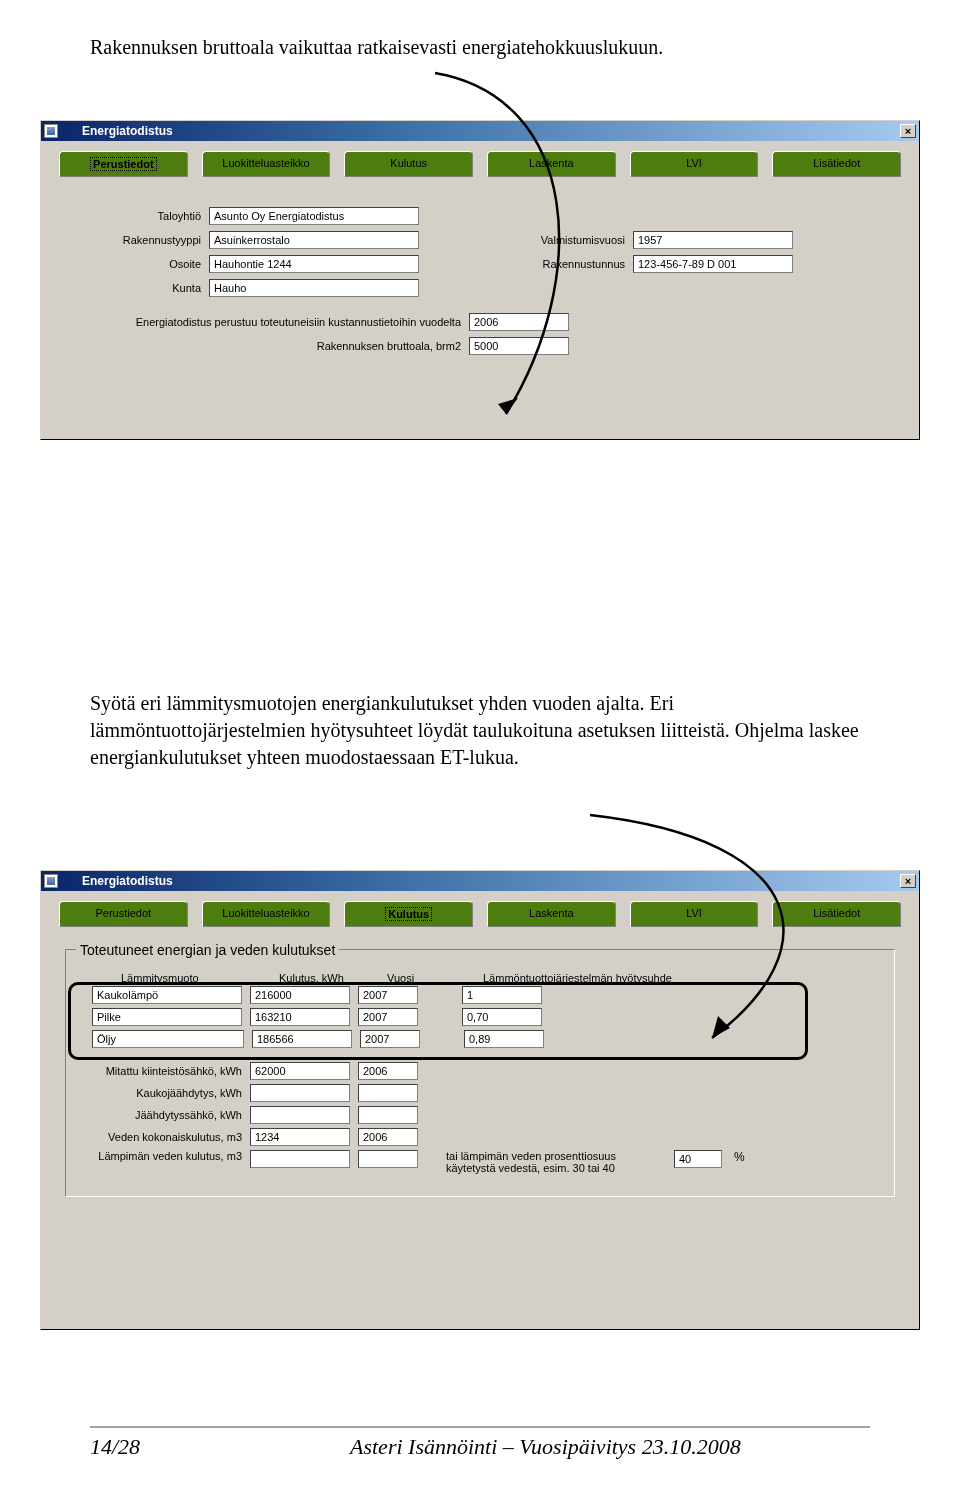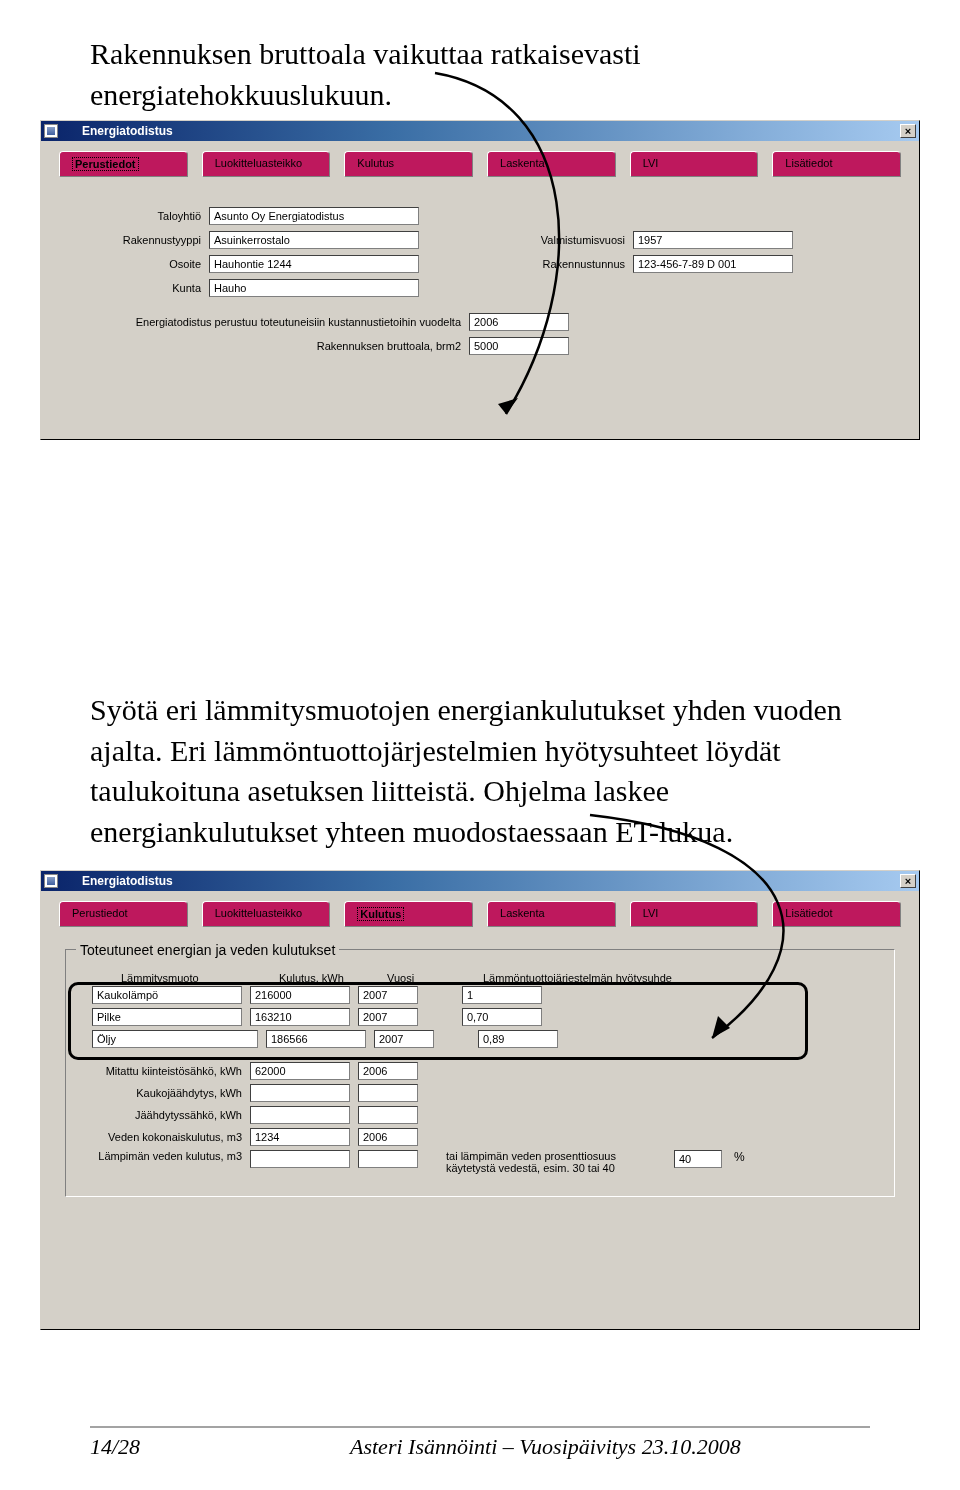--- a/index.html
+++ b/index.html
@@ -5,21 +5,21 @@
   * { box-sizing: border-box; }
   html, body { margin: 0; padding: 0; }
   body {
     width: 960px;
     height: 1490px;
     background: #fff;
     font-family: "Times New Roman", Times, serif;
     position: relative;
   }
   .page-text {
-    font-size: 30px;
+    font-size: 20px;
     line-height: 1.35;
     color: #000;
     margin: 0 90px;
   }
   .intro-1 { position: absolute; top: 34px; left: 0; right: 0; width: 100%; }
   .intro-2 { position: absolute; top: 690px; left: 0; right: 0; width: 100%; }
 
   
   .win {
     position: absolute;
@@ -72,22 +72,23 @@
   }
 
   
   .tabs {
     display: flex;
     gap: 14px;
     margin: 0 8px 14px 8px;
   }
   .tab {
     flex: 1;
-    padding: 5px 12px;
-    background: #be185d;
+    text-align: center;
+    padding: 5px 2px;
+    background: #4d7c0f;
     border: 1px solid #808080;
     border-top: 1px solid #fff;
     border-left: 1px solid #fff;
     border-radius: 4px 4px 0 0;
     font-size: 11px;
     color: #000;
     position: relative;
   }
   .tab.active .tablbl {
     border: 1px dotted #000;
@@ -292,21 +293,21 @@
             <div class="field f-80">1</div>
           </div>
           <div class="grid-row" style="margin-left: 8px;">
             <div class="field" style="width:150px">Pilke</div>
             <div class="field f-100">163210</div>
             <div class="field f-60">2007</div>
             <div style="width:28px"></div>
             <div class="field f-80">0,70</div>
           </div>
           <div class="grid-row" style="margin-left: 8px;">
-            <div class="field" style="width:166px">Öljy</div>
+            <div class="field" style="width:152px">Öljy</div>
             <div class="field f-100">186566</div>
             <div class="field f-60">2007</div>
             <div style="width:28px"></div>
             <div class="field f-80">0,89</div>
           </div>
         </div>
 
       <div class="highlight-box" style="left:2px; top:32px; width:740px; height:78px;"></div>
 
       <div style="height:10px"></div>

